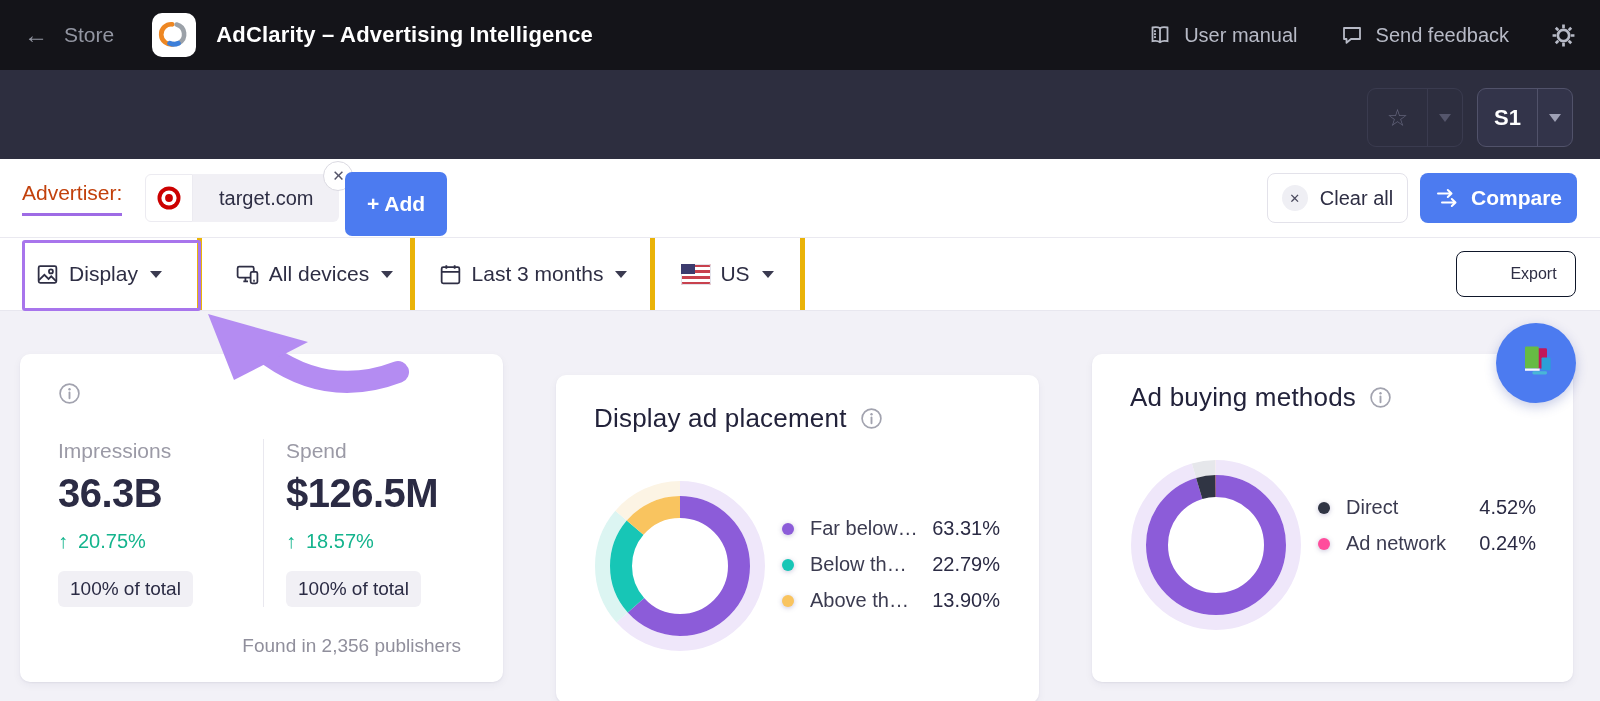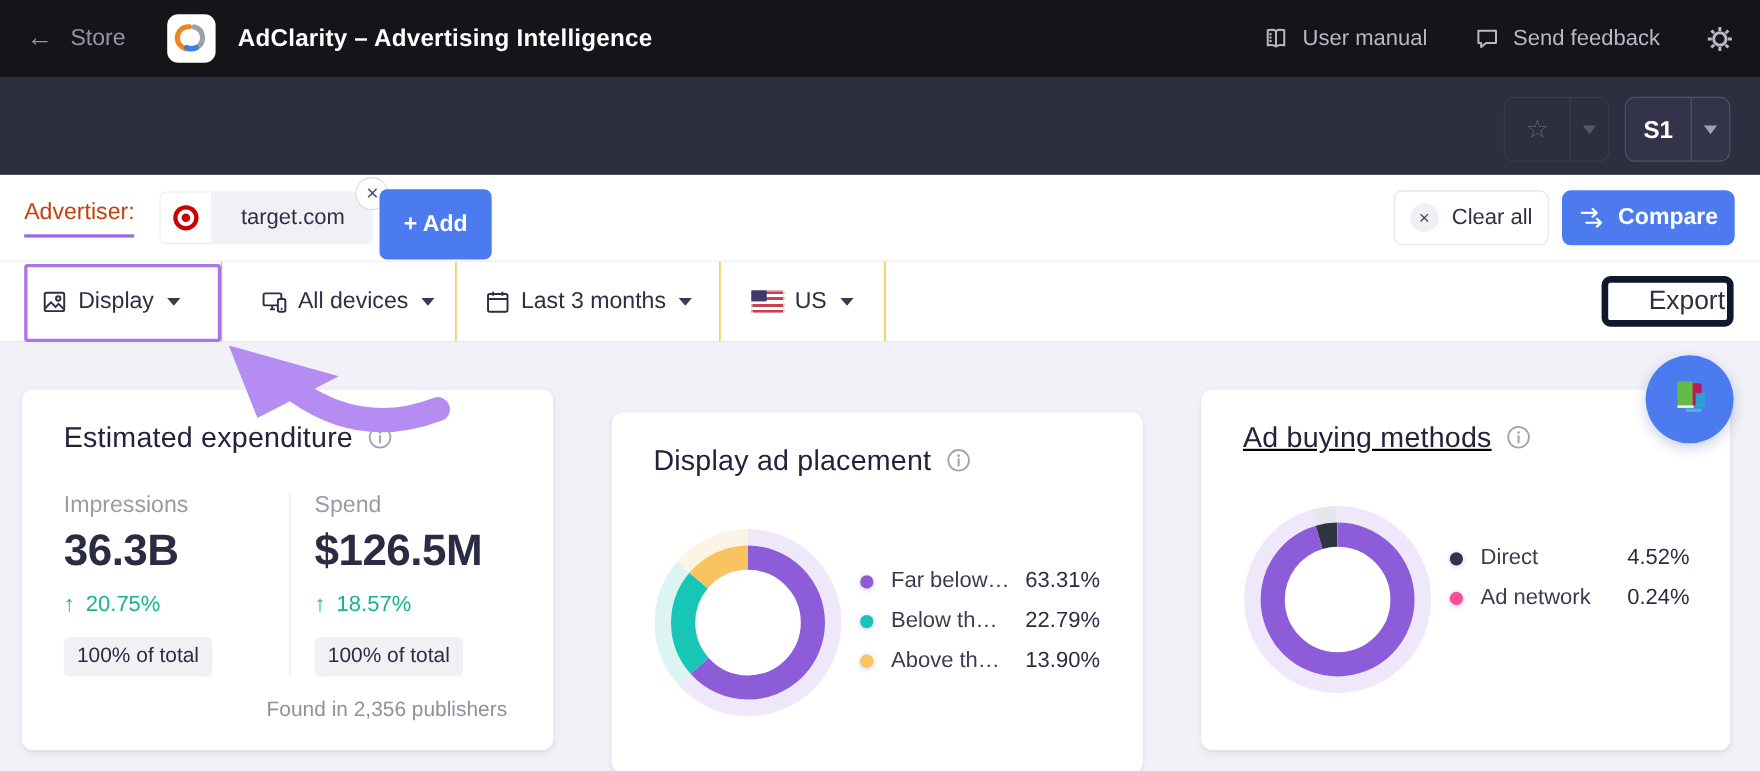--- a/index.html
+++ b/index.html
@@ -37,38 +37,38 @@
   .chip-body{height:48px;background:#F1F0F5;border-radius:0 6px 6px 0;display:flex;align-items:center;padding:0 26px;font-size:20px;color:#2E2E44;}
   .chip-close{position:absolute;right:-14px;top:-13px;width:28px;height:28px;background:#fff;border:1px solid #DBDAE2;border-radius:50%;display:flex;align-items:center;justify-content:center;font-size:15px;color:#55556A;cursor:pointer;}
   .btn{display:flex;align-items:center;justify-content:center;gap:12px;border-radius:8px;box-sizing:border-box;cursor:pointer;}
   .btn-add{position:absolute;left:345px;top:13px;height:64px;padding:0 22px;background:#4C7BF0;color:#fff;font-size:21px;font-weight:700;border-radius:7px;}
   .btn-clear{position:absolute;left:1267px;top:14px;height:50px;width:141px;background:#fff;border:1px solid #E3E2EA;color:#2E2E44;font-size:20px;}
   .clear-x{width:26px;height:26px;border-radius:50%;background:#EFEFF4;display:flex;align-items:center;justify-content:center;font-size:13px;color:#4A4A5E;}
   .btn-compare{position:absolute;left:1420px;top:14px;height:50px;width:157px;background:#4C7BF0;color:#fff;font-size:21px;font-weight:700;}
 
   
   .filterbar{position:absolute;left:0;top:238px;width:1600px;height:72px;background:#fff;box-shadow:0 1px 0 #E8E7EF;display:flex;}
-  .fsec{display:flex;align-items:center;justify-content:center;gap:9px;border-right:1px solid #eab308;box-sizing:border-box;font-size:21px;color:#2E2E44;cursor:pointer;}
+  .fsec{display:flex;align-items:center;justify-content:center;gap:9px;border-right:5px solid #eab308;box-sizing:border-box;font-size:21px;color:#2E2E44;cursor:pointer;}
   .fsec svg{stroke:#2E2E44;}
   .fcaret{width:0;height:0;border-left:6px solid transparent;border-right:6px solid transparent;border-top:7px solid #3A3A50;margin-left:3px;}
   .f-display{width:202px;}
   .f-devices{width:213px;padding-left:16px;}
   .f-period{width:240px;align-items:center;}
   .f-country{width:150px;}
   .flag{width:30px;height:21px;border-radius:2px;background:repeating-linear-gradient(to bottom,#C8414E 0 3px,#fff 3px 6px);position:relative;box-shadow:0 0 0 1px #E3E2EA inset;}
   .flag::after{content:"";position:absolute;left:0;top:0;width:14px;height:10px;background:#3C3B6E;}
-  .btn-export{position:absolute;right:24px;top:13px;height:46px;width:120px;background:#fff;border:6px solid #0f172a;color:#2E2E44;font-size:24px;}
+  .btn-export{position:absolute;right:24px;top:13px;height:46px;width:120px;background:#fff;border:1px solid #0f172a;color:#2E2E44;font-size:16px;}
   .highlight-box{position:absolute;left:22px;top:240px;width:179px;height:71px;border:3px solid #A875EC;border-radius:3px;box-sizing:border-box;z-index:6;pointer-events:none;}
   .anno-arrow{position:absolute;left:190px;top:306px;z-index:7;pointer-events:none;}
 
   
   .card{position:absolute;top:354px;height:328px;background:#fff;border-radius:10px;box-shadow:0 1px 2px rgba(40,35,80,.06),0 3px 8px rgba(40,35,80,.05);}
   .card1{left:20px;width:483px;}
   .card2{left:556px;width:483px;margin-top:21px;}
-  .card3{left:1092px;width:481px;text-decoration:underline;}
+  .card3{left:1092px;width:481px;}
   .card-head{display:flex;align-items:center;gap:13px;padding:28px 0 0 38px;}
   .card-title{font-size:26px;color:#22223A;font-weight:500;letter-spacing:.2px;}
 
   .exp-cols{display:flex;margin-top:34px;padding-left:38px;}
   .exp-col-l{width:205px;}
   .exp-col-r{border-left:1px solid #E9E8EF;padding-left:22px;}
   .metric-label{font-size:21px;color:#9B9AA6;}
   .metric-value{font-size:40px;font-weight:700;color:#2B2B44;margin-top:8px;letter-spacing:-.5px;}
   .metric-change{display:flex;align-items:center;gap:10px;margin-top:14px;font-size:20px;color:#14B48D;}
   .metric-badge{display:inline-block;margin-top:18px;background:#F1F0F5;border-radius:6px;padding:7px 12px;font-size:19px;color:#2B2B44;}
@@ -223,21 +223,20 @@
   </div>
 
   <div class="highlight-box"></div>
   <svg class="anno-arrow" width="230" height="92" viewBox="0 0 230 92">
     <path d="M80 50 Q 140 92 208 66" fill="none" stroke="#B48CF2" stroke-width="22" stroke-linecap="round"></path>
     <polygon points="18,8 118,36 44,74" fill="#B48CF2"></polygon>
   </svg>
 
   <div class="card card1">
     <div class="card-head">
-      <span class="card-title">Estimated expenditure</span>
       <span class="info-icon">
         <svg width="23" height="23" viewBox="0 0 22 22">
             <circle cx="11" cy="11" r="9" fill="none" stroke="#A2A3AF" stroke-width="1.6"></circle>
             <path d="M11 10v5.5" stroke="#A2A3AF" stroke-width="1.8" stroke-linecap="round"></path>
             <circle cx="11" cy="6.9" r="1.15" fill="#A2A3AF"></circle>
           </svg>
       </span>
     </div>
     <div class="exp-cols">
       <div class="exp-col-l">

